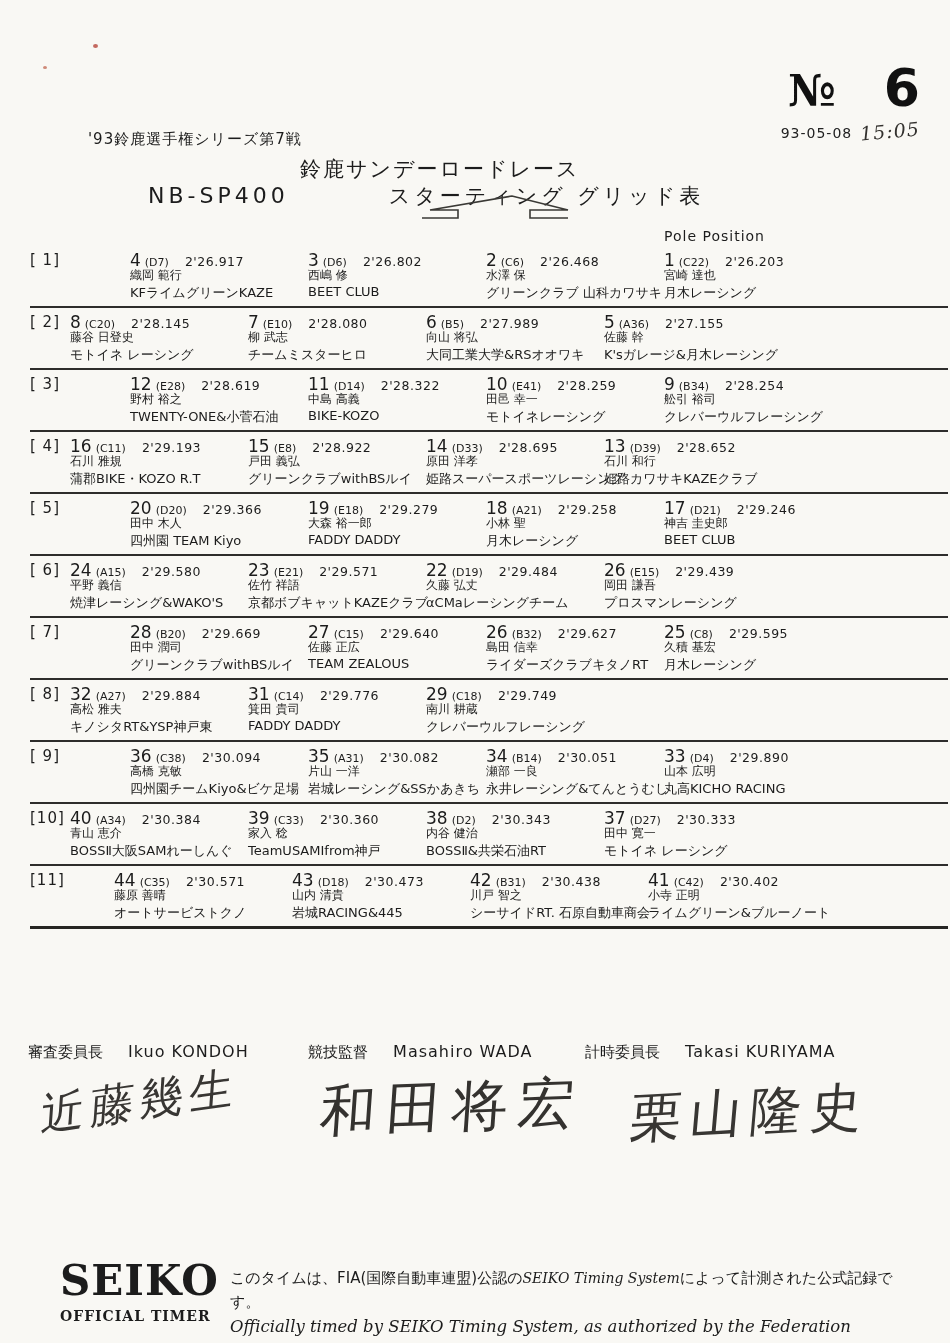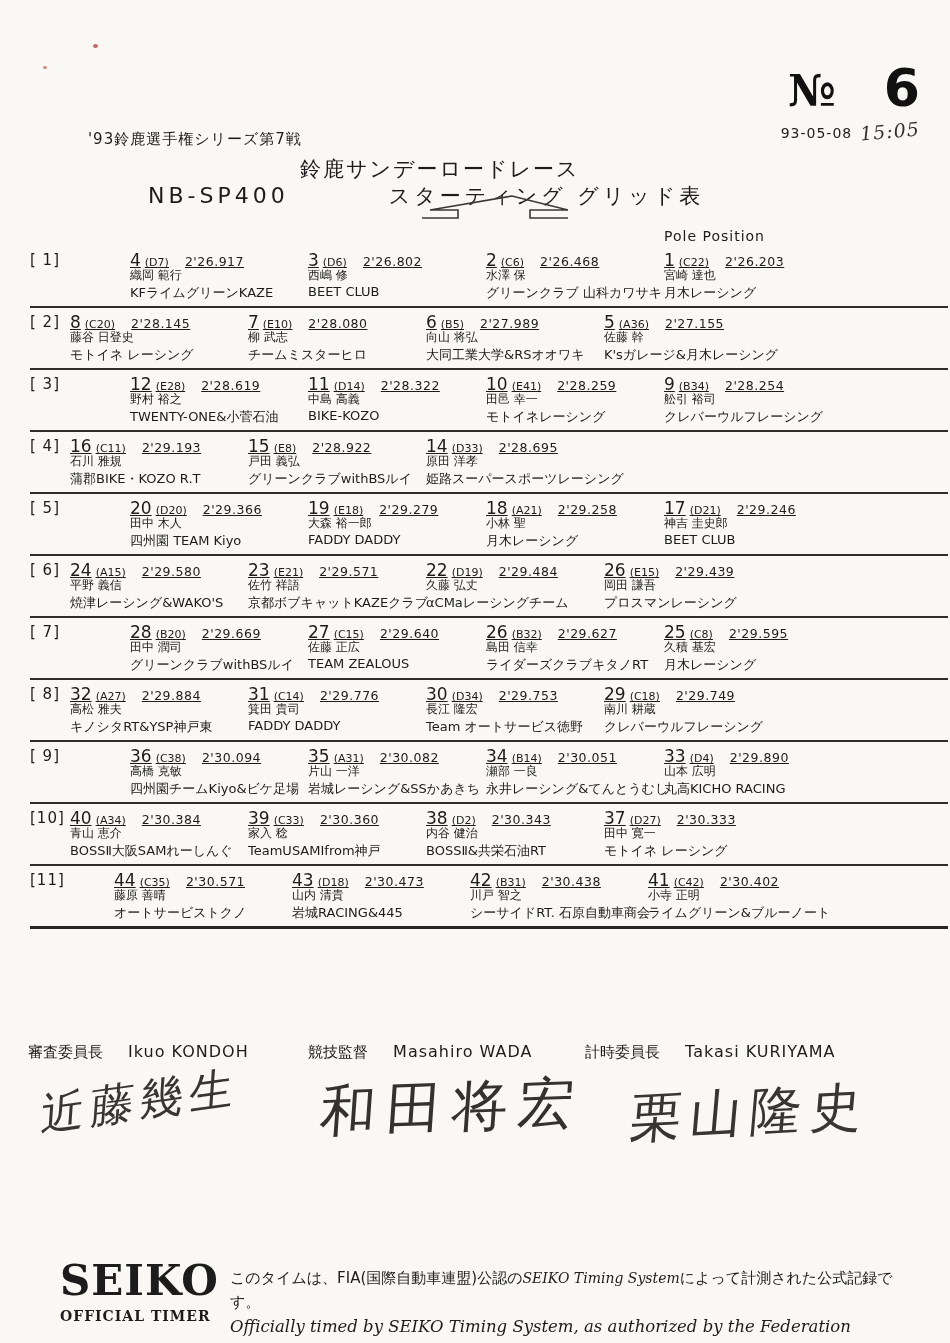--- a/index.html
+++ b/index.html
@@ -30,21 +30,21 @@
   .grid{position:absolute;top:228px;left:30px;width:918px;}
   .pole{margin-left:634px;font-size:14px;letter-spacing:1px;height:18px;}
   .grow{position:relative;border-bottom:2px solid #2e2d2b;padding:4px 0 6px 0;}
   .grow.last{border-bottom:3px solid #262522;}
   .rlabel{position:absolute;left:0;top:5px;font-size:15px;letter-spacing:1px;white-space:pre;}
   .entries{display:flex;}
   .stagger-even .entries{margin-left:40px;}
   .stagger-odd  .entries{margin-left:100px;}
   .stagger-last .entries{margin-left:84px;}
   .entry{width:178px;flex:0 0 178px;white-space:nowrap;}
-  .e-l1{font-size:12px;height:17px;text-decoration:underline;}
+  .e-l1{font-size:12px;height:17px;}
   .e-num{font-size:17px;}
   .e-code{font-size:11px;margin-left:4px;}
   .e-time{font-size:12.5px;margin-left:16px;letter-spacing:0.5px;}
   .e-name{font-size:12px;height:17px;}
   .e-team{font-size:13px;height:16px;}
 
   
   .official{position:absolute;top:1042px;}
   .o1{left:28px;} .o2{left:308px;} .o3{left:585px;}
   .o-title{font-size:15px;display:inline-block;}
@@ -215,20 +215,27 @@
     <div class="e-name">戸田 義弘</div>
     <div class="e-team">グリーンクラブwithBSルイ</div>
   </div>
             <div class="entry">
     <div class="e-l1">
       <span class="e-num">14</span><span class="e-code">(D33)</span><span class="e-time">2'28.695</span>
     </div>
     <div class="e-name">原田 洋孝</div>
     <div class="e-team">姫路スーパースポーツレーシング</div>
   </div>
+            <div class="entry">
+    <div class="e-l1">
+      <span class="e-num">13</span><span class="e-code">(D39)</span><span class="e-time">2'28.652</span>
+    </div>
+    <div class="e-name">石川 和行</div>
+    <div class="e-team">姫路カワサキKAZEクラブ</div>
+  </div>
           </div>
   </div>
         <div class="grow stagger-odd">
     <span class="rlabel">[ 5]</span>
     <div class="entries">
             <div class="entry">
     <div class="e-l1">
       <span class="e-num">20</span><span class="e-code">(D20)</span><span class="e-time">2'29.366</span>
     </div>
     <div class="e-name">田中 木人</div>
@@ -332,27 +339,20 @@
     </div>
     <div class="e-name">高松 雅夫</div>
     <div class="e-team">キノシタRT&amp;YSP神戸東</div>
   </div>
             <div class="entry">
     <div class="e-l1">
       <span class="e-num">31</span><span class="e-code">(C14)</span><span class="e-time">2'29.776</span>
     </div>
     <div class="e-name">箕田 貴司</div>
     <div class="e-team">FADDY DADDY</div>
-  </div>
-            <div class="entry">
-    <div class="e-l1">
-      <span class="e-num">30</span><span class="e-code">(D34)</span><span class="e-time">2'29.753</span>
-    </div>
-    <div class="e-name">長江 隆宏</div>
-    <div class="e-team">Team オートサービス徳野</div>
   </div>
             <div class="entry">
     <div class="e-l1">
       <span class="e-num">29</span><span class="e-code">(C18)</span><span class="e-time">2'29.749</span>
     </div>
     <div class="e-name">南川 耕蔵</div>
     <div class="e-team">クレバーウルフレーシング</div>
   </div>
           </div>
   </div>

